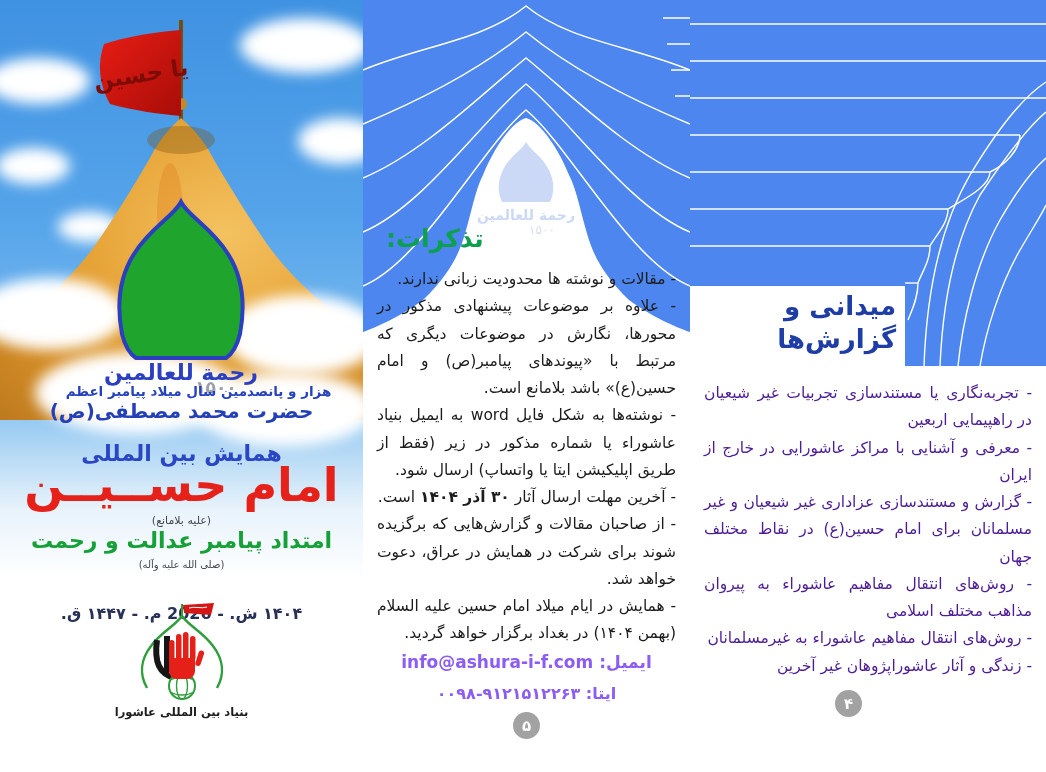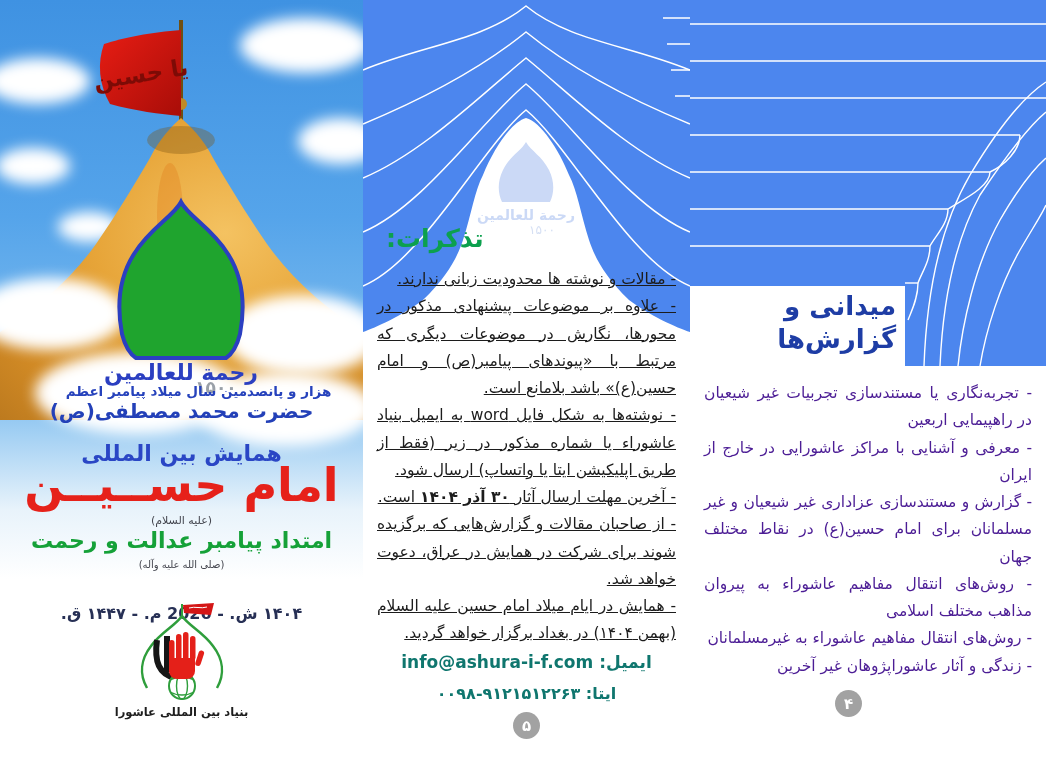--- a/index.html
+++ b/index.html
@@ -25,26 +25,26 @@
   .lp-hon2{top:559px;font-size:10px;color:#44464f;}
   .lp-sub{top:528px;font-size:22px;font-weight:bold;color:#15a138;}
   .lp-year{top:604px;font-size:16px;font-weight:bold;color:#273055;}
   .lp-foundation-caption{top:705px;font-size:11.5px;font-weight:bold;color:#1d1d1d;}
 
   
   .mid-heading{position:absolute;left:0;width:100%;text-align:left;direction:rtl;font-weight:bold;margin-left:23px;}
   #notes-heading{top:224px;font-size:25px;color:#0ca04e;}
   #contact-heading{top:616px;font-size:22px;color:#0ca04e;}
   .notes{position:absolute;left:14px;right:14px;top:266px;direction:rtl;text-align:justify;
-         font-size:15.5px;line-height:1.76;color:#1c1c1c;text-decoration:underline;}
+         font-size:15.5px;line-height:1.76;color:#1c1c1c;}
   .notes p{margin:0;}
   .seg-bold{font-weight:bold;}
   .seg-latin{font-family:"DejaVu Sans", sans-serif;}
   .contact-line{position:absolute;left:0;width:100%;text-align:center;direction:rtl;
-                font-weight:bold;color:#0f766e;}
+                font-weight:bold;color:#8b5cf6;}
   #email-line{top:652px;font-size:17px;}
   #eitaa-line{top:684px;font-size:16px;}
   .page-circle{position:absolute;width:27px;height:27px;border-radius:50%;background:#a2a2a2;
                color:#fff;display:flex;align-items:center;justify-content:center;
                font-size:15px;font-weight:bold;}
   #page-circle-mid{left:150px;top:712px;}
   #page-circle-right{left:145px;top:690px;}
 
   
   .rp-heading{position:absolute;left:8px;width:198px;top:290px;direction:rtl;text-align:right;
@@ -102,21 +102,21 @@
     <path fill="#1fa42e" stroke="#2b3fc1" stroke-width="4" d="M89,6 C82,20 58,32 42,58 C28,80 24,106 30,138 C33,150 38,158 44,162
          L134,162 C140,158 145,150 148,138 C154,106 150,80 136,58 C120,32 96,20 89,6 Z"></path>
     <text x="89" y="184" text-anchor="middle" font-family="DejaVu Sans, sans-serif" font-size="22" font-weight="bold" fill="#2b3fc1" direction="rtl">رحمة للعالمین</text>
     <text x="124" y="197" text-anchor="middle" font-family="DejaVu Sans, sans-serif" font-size="17" font-weight="bold" fill="#9aa0a8">۱۵۰۰</text>
   </svg>
 
   <div class="lp-text lp-anniv">هزار و پانصدمین سال میلاد پیامبر اعظم</div>
   <div class="lp-text lp-prophet">حضرت محمد مصطفی(ص)</div>
   <div class="lp-text lp-event">همایش بین المللی</div>
   <div class="lp-text lp-title">امام حســیــن</div>
-  <div class="lp-text lp-hon1">(علیه السلام)</div>
+  <div class="lp-text lp-hon1">(علیه بلامانع)</div>
   <div class="lp-text lp-sub">امتداد پیامبر عدالت و رحمت</div>
   <div class="lp-text lp-hon2">(صلی الله علیه وآله)</div>
   <div class="lp-text lp-year">۱۴۰۴ ش. - 2026 م. - ۱۴۴۷ ق.</div>
 
   <svg class="abs" style="left:117px;top:602px;" width="130" height="104" viewBox="0 0 130 104">
     <line x1="65" y1="2" x2="65" y2="16" stroke="#2f9e3c" stroke-width="2"></line>
     <path d="M66,3 L97,1 L94,13 L67,11 Z" fill="#d41616"></path>
     <path d="M72,6 C78,4 84,7 90,5" stroke="#ffffff" stroke-width="1" fill="none"></path>
     <path d="M65,14 C58,24 44,30 34,44 C24,57 22,72 30,86" stroke="#2f9e3c" stroke-width="2.5" fill="none"></path>
     <path d="M65,14 C72,24 86,30 96,44 C106,57 108,72 100,86" stroke="#2f9e3c" stroke-width="2.5" fill="none"></path>

